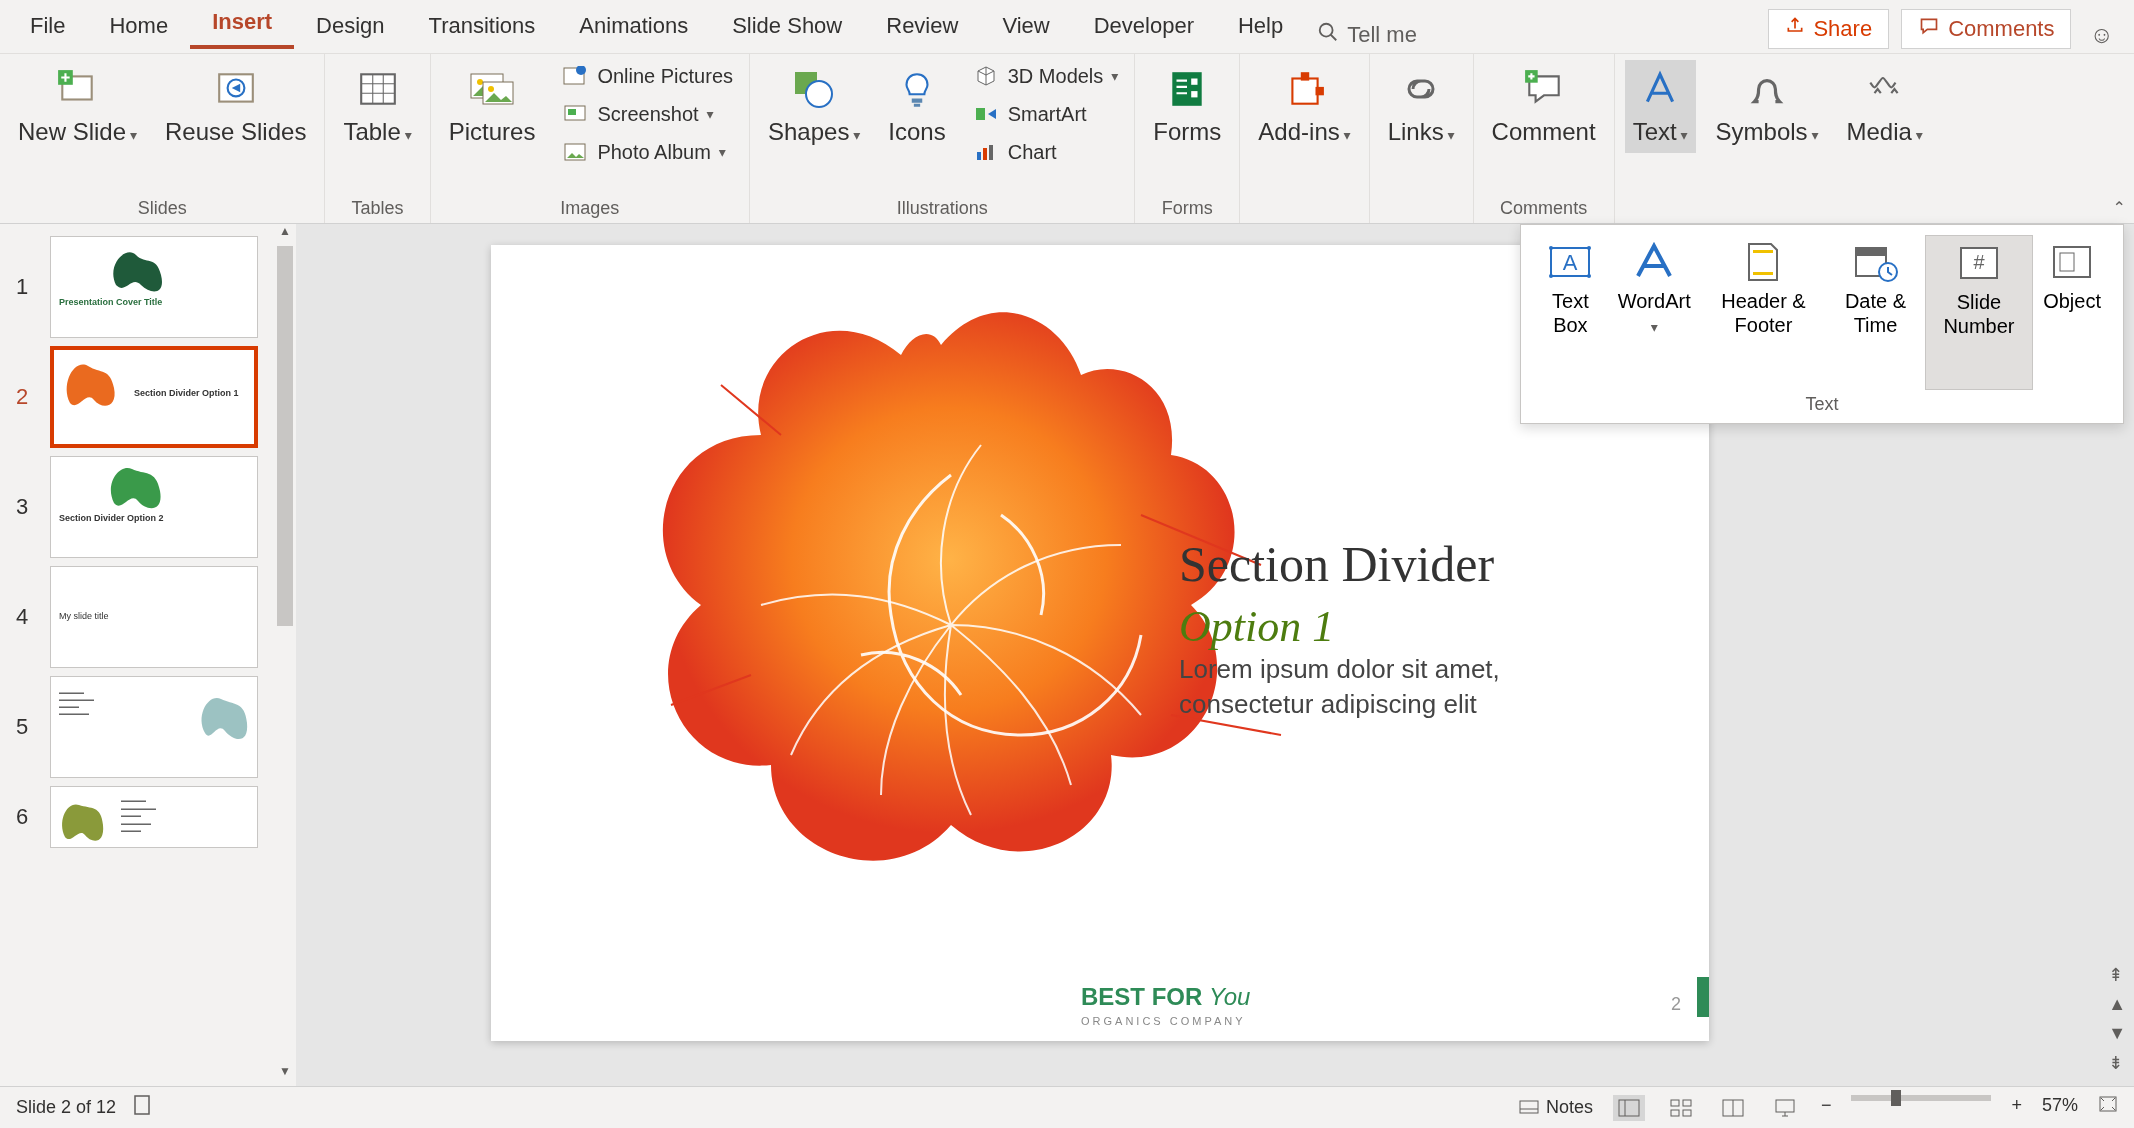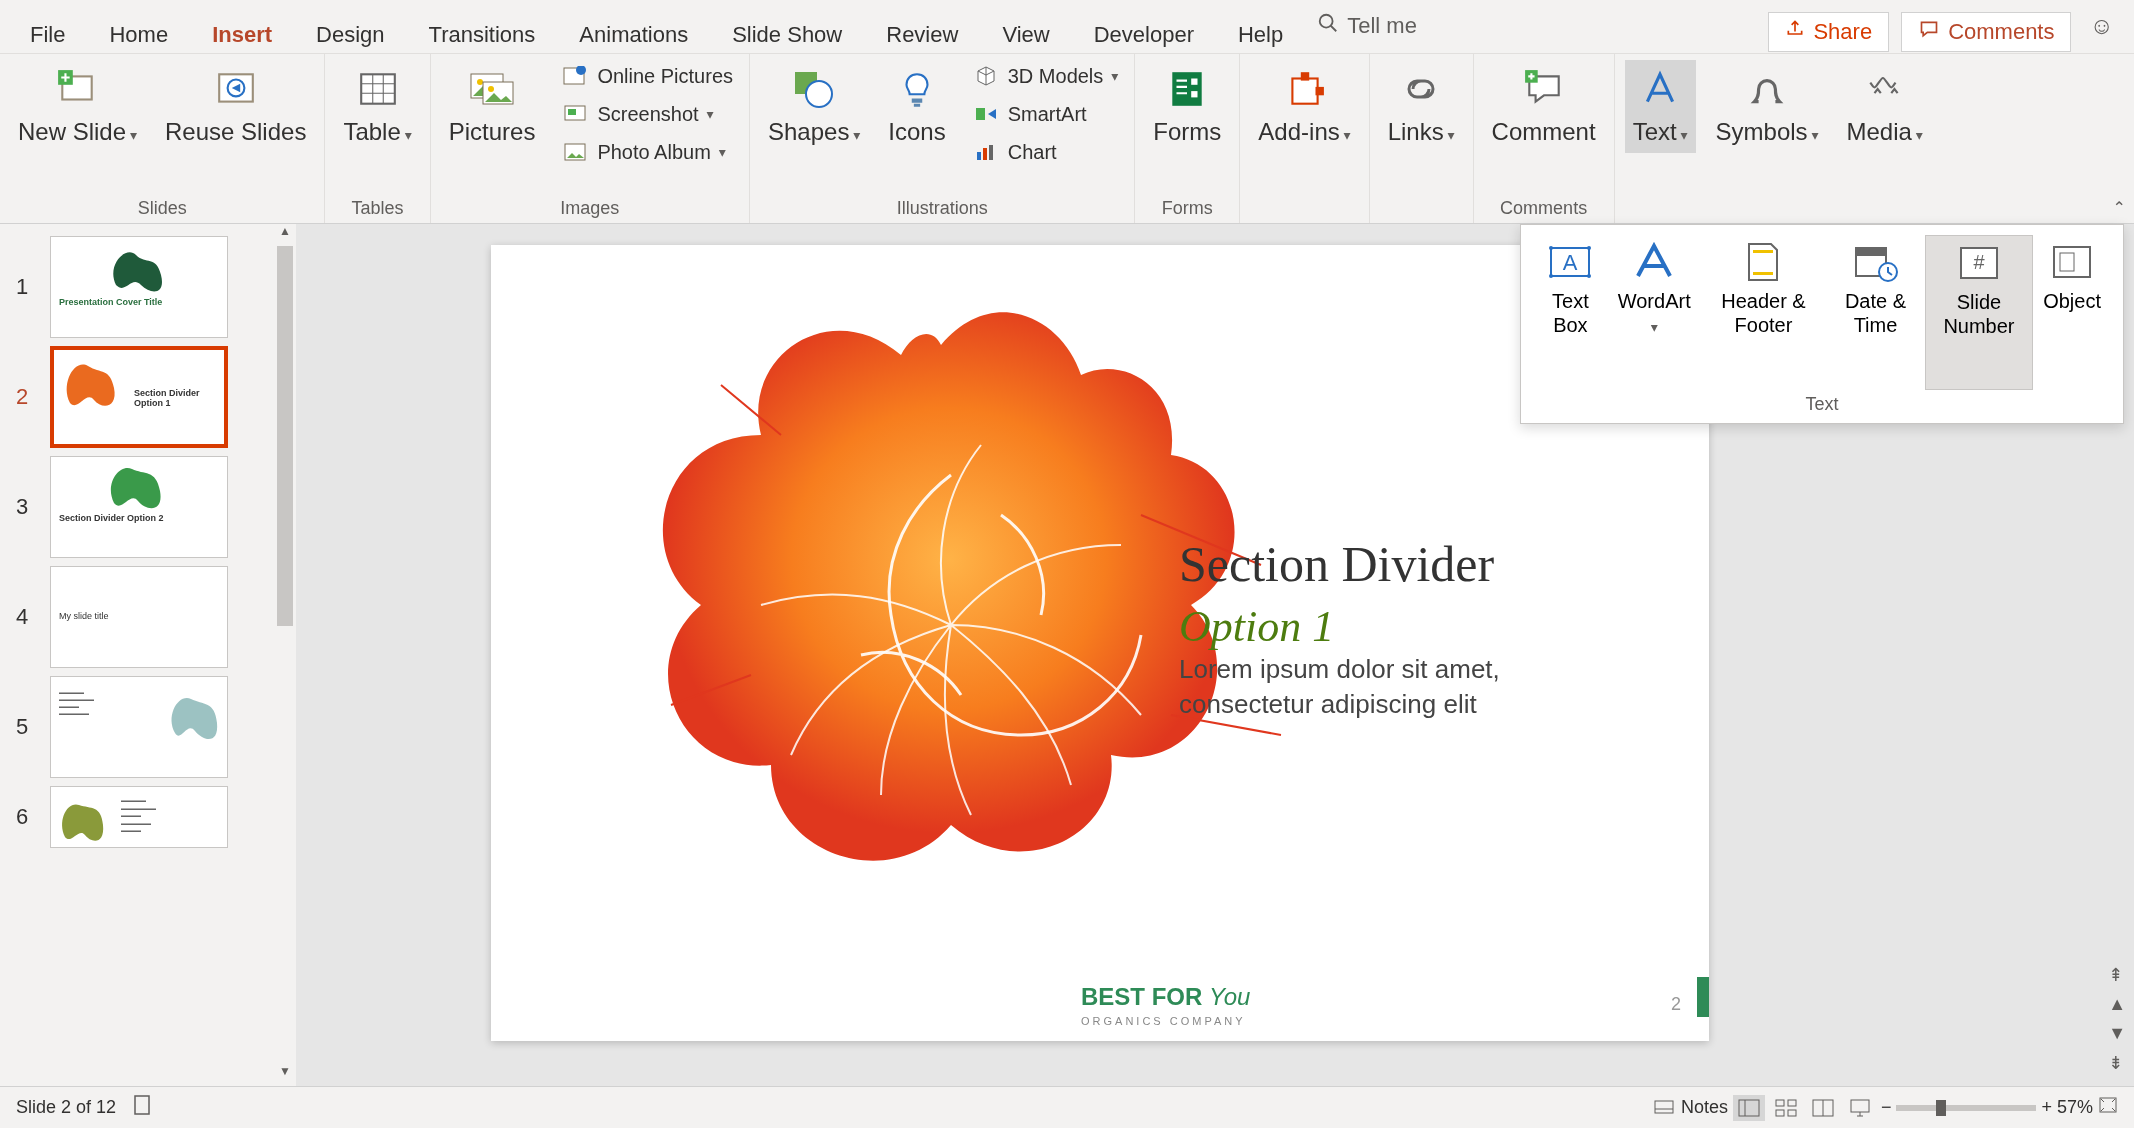--- a/index.html
+++ b/index.html
@@ -1,19 +1,19 @@
 <!DOCTYPE html>
 <html><head>
 <meta charset="utf-8">
 <style>
 * { margin: 0; padding: 0; box-sizing: border-box; font-family: "Segoe UI", Arial, sans-serif; }
 body { background: #f3f2f1; overflow: hidden; width: 2134px; height: 1128px; position: relative; }
 
 
-.tabs { display: flex; align-items: flex-start; height: 54px; background: #f3f2f1; padding: 12px 8px; border-bottom: 1px solid #e1dfdd; }
+.tabs { display: flex; align-items: flex-end; height: 54px; background: #f3f2f1; padding: 4px 8px; border-bottom: 1px solid #e1dfdd; }
 .tab { padding: 10px 22px; font-size: 22px; color: #323130; cursor: pointer; }
 .tab.active { color: #b7472a; border-bottom: 4px solid #b7472a; font-weight: 600; }
 .tab-spacer { flex: 1; }
 .tell-me { display: flex; align-items: center; gap: 8px; font-size: 22px; color: #605e5c; padding: 0 12px; }
 .btn-share, .btn-comments { display: flex; align-items: center; gap: 8px; border: 1px solid #d1d1d1; padding: 6px 16px; margin: 0 6px; font-size: 22px; background: #fff; cursor: pointer; }
 .btn-share { color: #d83b01; }
 .btn-comments { color: #b7472a; }
 .smiley { margin: 0 12px; font-size: 24px; color: #605e5c; }
 
 
@@ -43,21 +43,21 @@
 
 .main { position: absolute; top: 224px; left: 0; right: 0; bottom: 42px; display: flex; }
 .thumb-panel { width: 296px; background: #f3f2f1; overflow: hidden; position: relative; padding: 8px 0; }
 .thumb-scroll { position: absolute; right: 0; top: 0; width: 22px; height: 100%; background: #f3f2f1; }
 .thumb-scroll .up, .thumb-scroll .down { height: 22px; text-align: center; font-size: 12px; color: #605e5c; }
 .thumb-scroll .track { position: absolute; top: 22px; bottom: 22px; left: 3px; right: 3px; }
 .thumb-scroll .handle { position: absolute; top: 0; left: 0; right: 0; height: 380px; background: #c8c6c4; }
 .thumb-row { display: flex; align-items: center; gap: 10px; padding: 4px 30px 4px 16px; }
 .thumb-num { font-size: 22px; color: #323130; width: 24px; }
 .thumb-num.active { color: #b7472a; }
-.thumb { width: 178px; height: 102px; background: #fff; border: 1px solid #c8c6c4; position: relative; }
+.thumb { width: 208px; height: 102px; background: #fff; border: 1px solid #c8c6c4; position: relative; }
 .thumb.active { border: 4px solid #d83b01; }
 .thumb-title { position: absolute; font-size: 9px; color: #2a6f3f; }
 
 
 .canvas-wrap { flex: 1; position: relative; background: #e6e6e6; }
 .slide { position: absolute; left: 195px; top: 21px; width: 1218px; height: 796px; background: #fff; box-shadow: 0 2px 8px rgba(0,0,0,.2); }
 .splash { position: absolute; left: 90px; top: 10px; width: 740px; height: 740px; }
 .slide-text { position: absolute; right: 70px; top: 290px; width: 460px; }
 .slide-h1 { font-family: Georgia, serif; font-size: 50px; color: #333; }
 .slide-h2 { font-family: Georgia, serif; font-style: italic; font-size: 44px; color: #4d7c0f; margin-top: 8px; }
@@ -65,21 +65,21 @@
 .brand { position: absolute; left: 590px; bottom: 30px; font-size: 24px; font-weight: 700; color: #2e8b57; }
 .brand .you { font-style: italic; font-weight: 400; }
 .brand-sub { position: absolute; left: 590px; bottom: 14px; font-size: 11px; letter-spacing: 3px; color: #888; }
 .page-num { position: absolute; right: 28px; bottom: 26px; font-size: 18px; color: #999; }
 .slide-bar { position: absolute; right: 0; bottom: 24px; width: 12px; height: 40px; background: #2e8b57; }
 .nav-arrows { position: absolute; right: 8px; bottom: 12px; display: flex; flex-direction: column; gap: 8px; font-size: 18px; color: #605e5c; }
 
 
 .status { position: absolute; bottom: 0; left: 0; right: 0; height: 42px; background: #f3f2f1; border-top: 1px solid #d1d1d1; display: flex; align-items: center; padding: 0 16px; font-size: 18px; color: #323130; }
 .status .s-left { display: flex; gap: 16px; align-items: center; }
-.status .s-right { margin-left: auto; display: flex; align-items: center; gap: 5px; }
+.status .s-right { margin-left: auto; display: flex; gap: 20px; }
 .view-btn { width: 32px; height: 26px; display: flex; align-items: center; justify-content: center; cursor: pointer; }
 .view-btn.active { background: #d6d6d6; }
 .zoom-slider { width: 140px; height: 6px; background: #c8c6c4; position: relative; }
 .zoom-slider .knob { position: absolute; left: 40px; top: -5px; width: 10px; height: 16px; background: #605e5c; }
 </style>
 </head>
 <body>
 
 <div class="tabs">
   <div class="tab">File</div>

